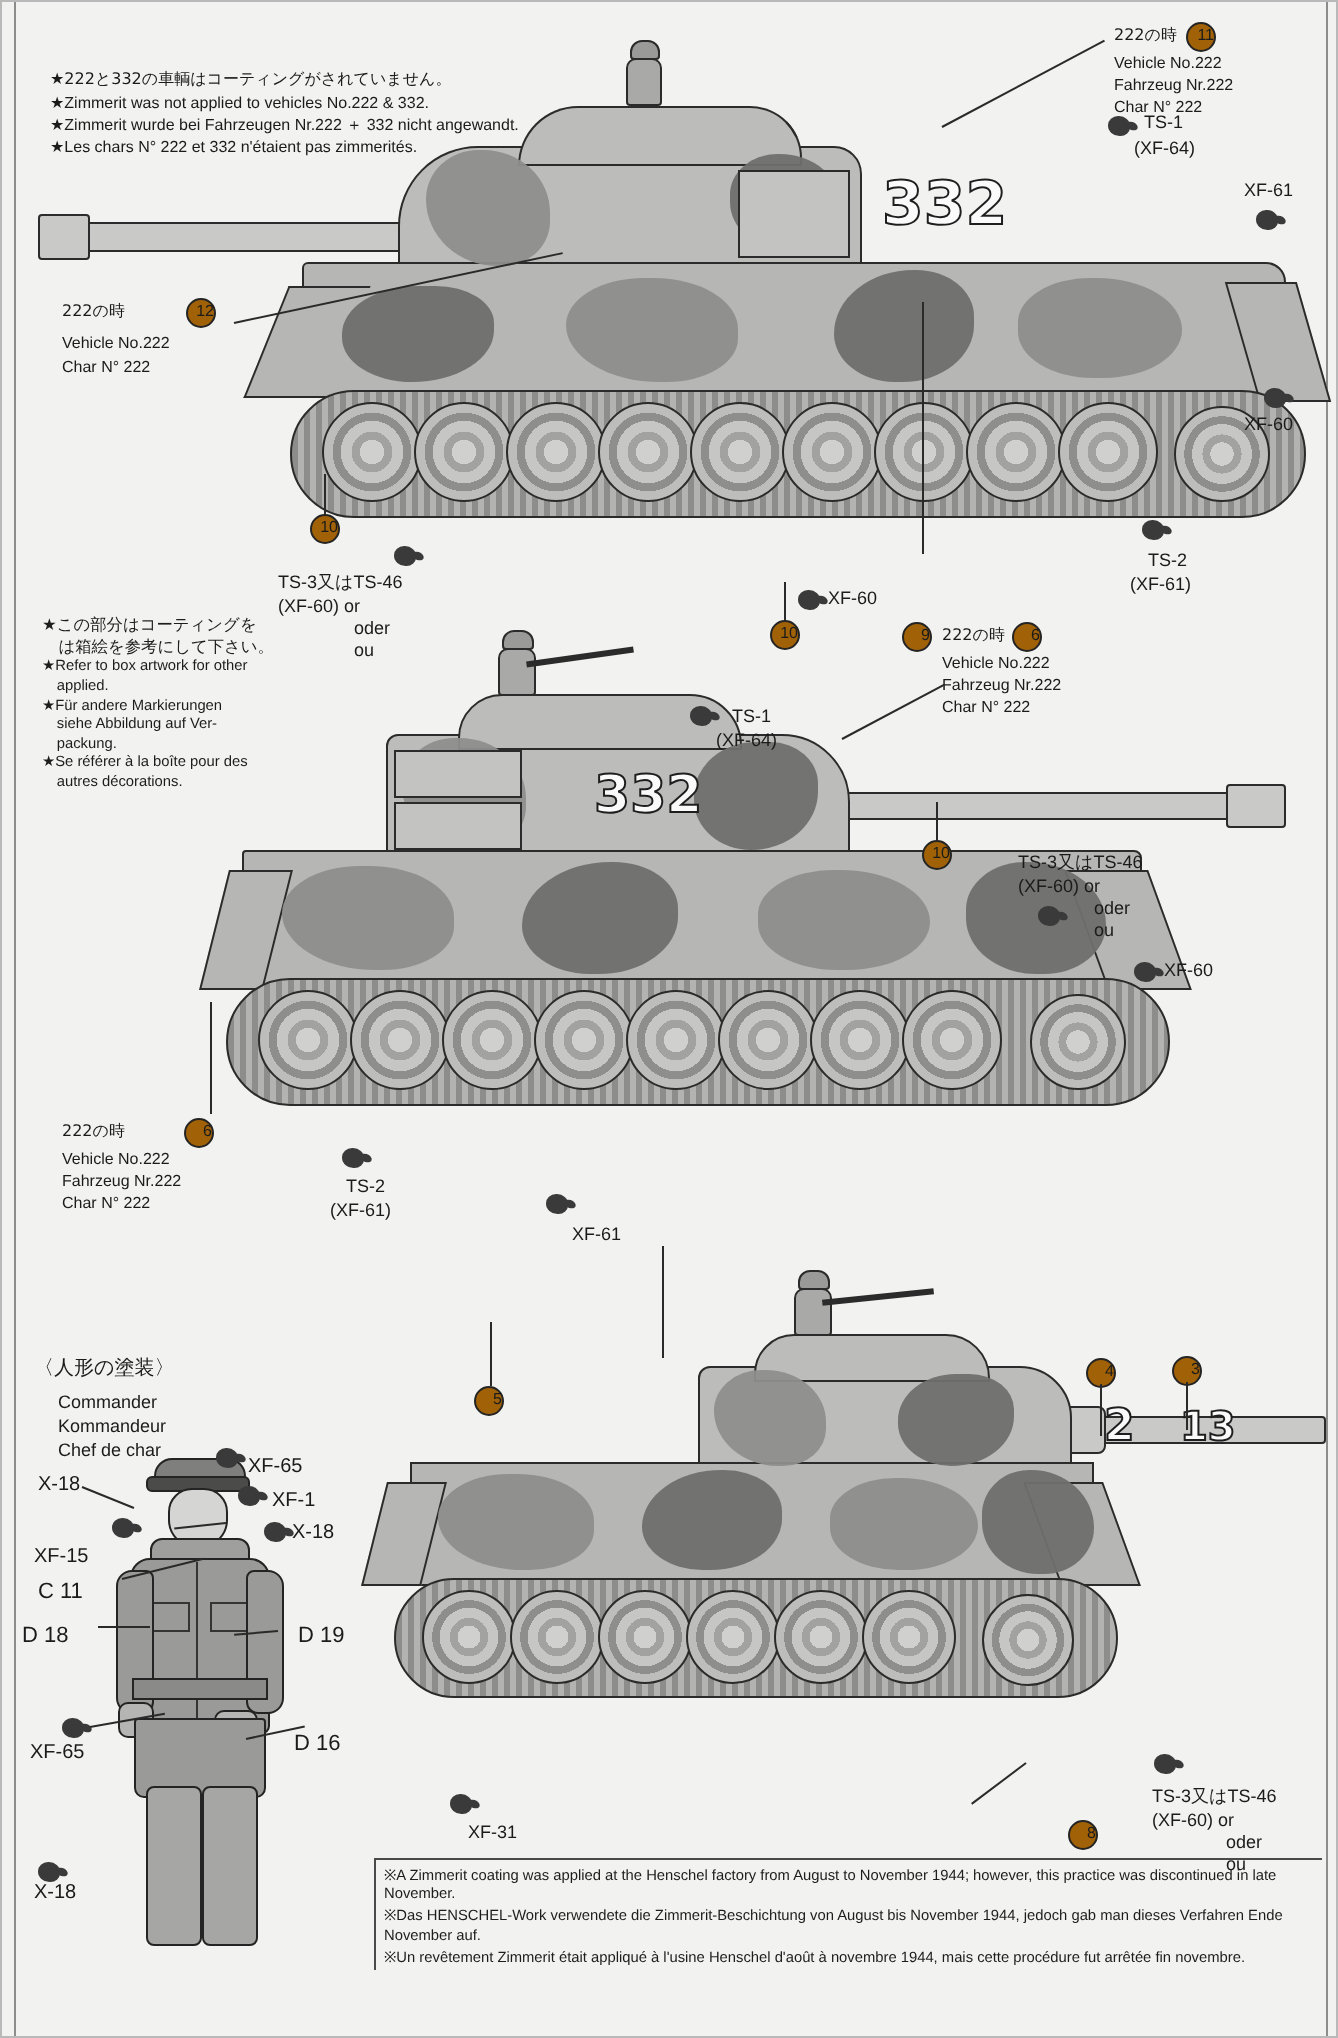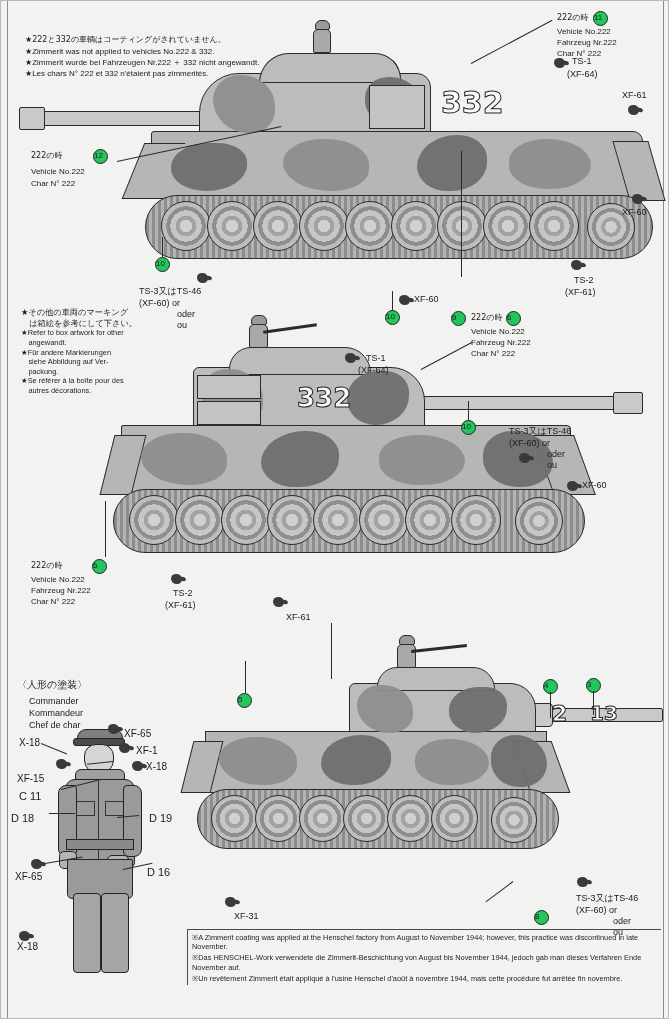--- a/index.html
+++ b/index.html
@@ -32,22 +32,22 @@
     border-radius:46% 50% 44% 52%;
   }
   .dot:after{
     content:"";position:absolute;right:-4px;top:3px;
     width:6px;height:4px;background:#3a3a3a;
     border-radius:50% 60% 50% 40%;transform:rotate(18deg);
   }
   
   .circ{
     position:absolute;width:15px;height:15px;border:1px solid #242424;
-    border-radius:50%;font-size:9px;line-height:14px;text-align:left;
-    background:#22c55e;color:#1b1b1b;
+    border-radius:50%;font-size:9px;line-height:14px;text-align:right;
+    background:#a16207;color:#1b1b1b;
   }
   .circ.sm{width:13px;height:13px;line-height:12px;font-size:8px;}
   
   .ln{position:absolute;background:#2a2a2a;height:1px;transform-origin:0 50%;}
   .vln{position:absolute;background:#2a2a2a;width:1px;}
   
   .tankwrap{position:absolute;}
   .hull{
     position:absolute;background:#b6b6b4;border:1.4px solid #2b2b2b;
   }
@@ -186,24 +186,24 @@
     <div class="wheel" style="left:110px;top:164px;width:48px;height:48px;"></div>
     <div class="wheel" style="left:156px;top:164px;width:48px;height:48px;"></div>
     <div class="wheel" style="left:202px;top:164px;width:48px;height:48px;"></div>
     <div class="wheel" style="left:248px;top:164px;width:48px;height:48px;"></div>
     <div class="wheel" style="left:294px;top:164px;width:48px;height:48px;"></div>
     <div class="wheel" style="left:340px;top:164px;width:48px;height:48px;"></div>
     <div class="wheel" style="left:404px;top:166px;width:46px;height:46px;"></div>
   </div>
 
   <div class="noteblk" style="position:absolute;left:20px;top:306px;">
-    <p class="j">★その他の車両のマーキング</p>
+    <p class="j">★この部分はコーティングを</p>
     <p class="j">　は箱絵を参考にして下さい。</p>
     <p>★Refer to box artwork for other</p>
-    <p>　angewandt.</p>
+    <p>　applied.</p>
     <p>★Für andere Markierungen</p>
     <p>　siehe Abbildung auf Ver-</p>
     <p>　packung.</p>
     <p>★Se référer à la boîte pour des</p>
     <p>　autres décorations.</p>
   </div>
 
   <div>
     <div class="circ sm" style="left:450px;top:310px;">9</div>
     <div class="t jp sz8" style="left:470px;top:312px;">222の時</div>

